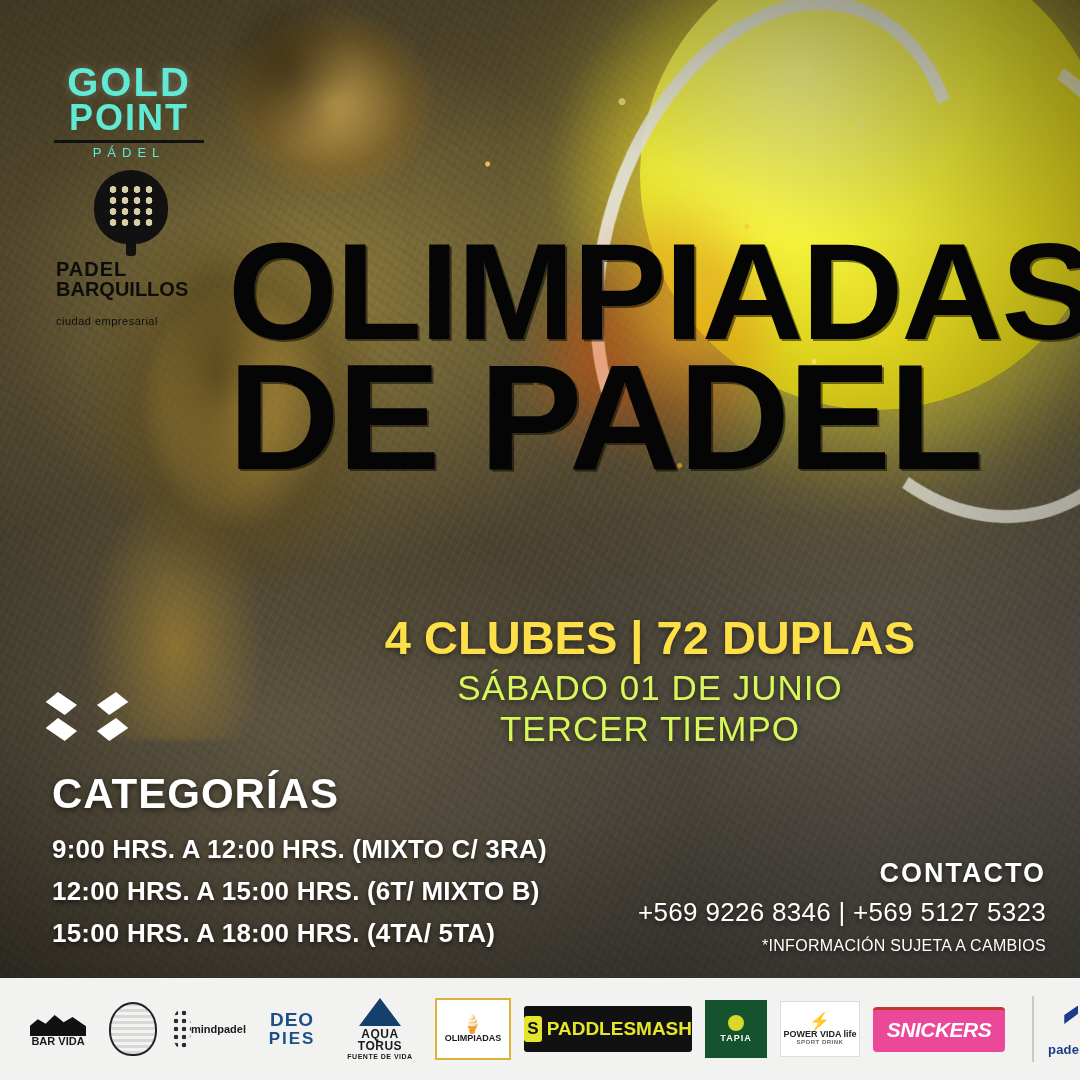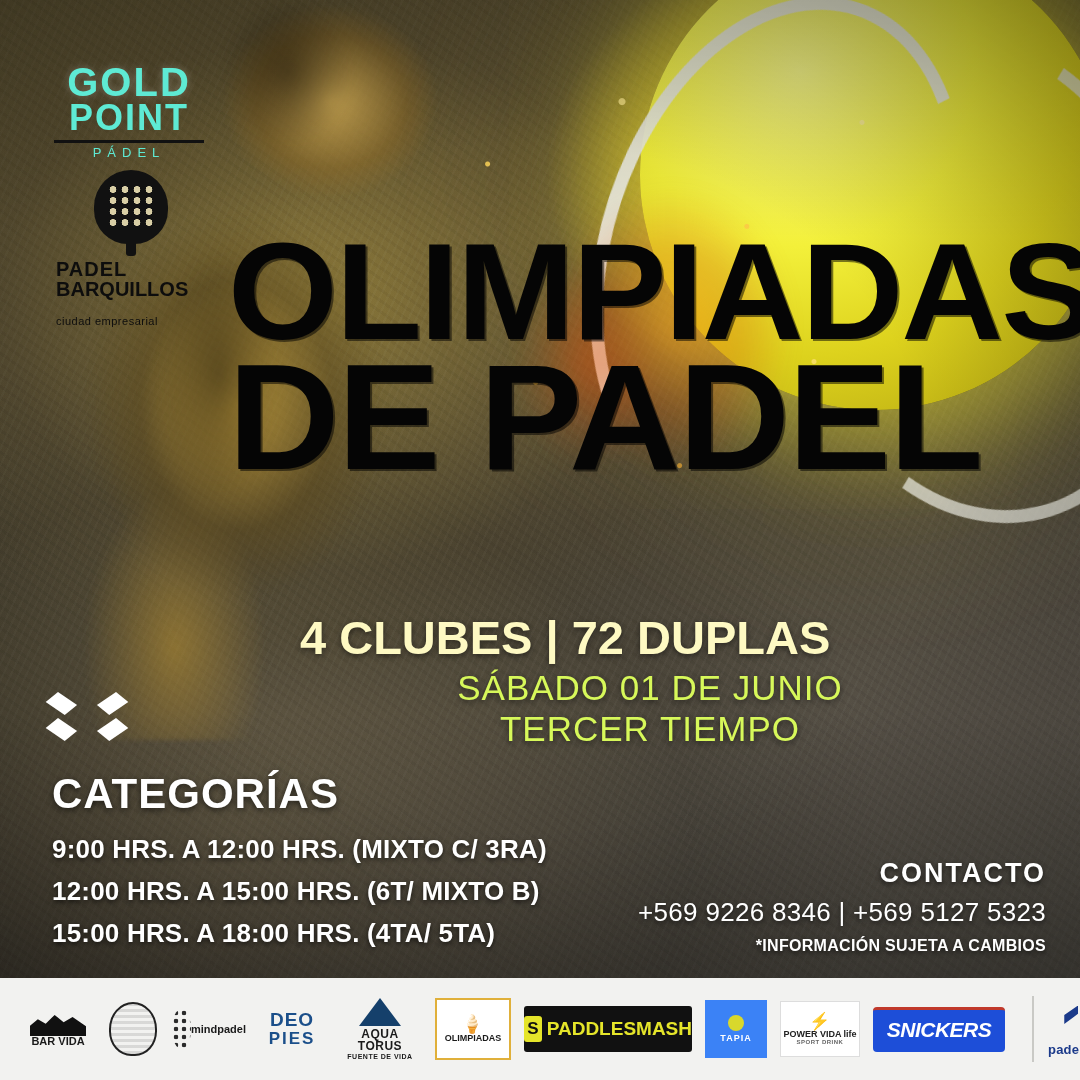--- a/index.html
+++ b/index.html
@@ -219,22 +219,22 @@
     transform: scaleX(1.03);
     transform-origin: left center;
     text-shadow: 2px 2px 0 rgba(0,0,0,0.5);
   }
 
   .subline {
     position: absolute;
     left: 300px;
     top: 610px;
     width: 700px;
-    text-align: left;
-    color: #fef9c3;
+    text-align: center;
+    color: #fde047;
     font-size: 47px;
     font-weight: bold;
     letter-spacing: 0px;
     text-shadow: 0 2px 6px rgba(0,0,0,0.5);
   }
   .dateline {
     position: absolute;
     left: 300px;
     top: 668px;
     width: 700px;
@@ -300,21 +300,21 @@
   .contact {
     position: absolute;
     right: 34px;
     top: 858px;
     text-align: right;
     color: #ffffff;
     text-shadow: 0 2px 5px rgba(0,0,0,0.6);
   }
   .ct-title { font-size: 27px; font-weight: bold; letter-spacing: 2px; }
   .ct-phones { font-size: 26px; margin-top: 8px; letter-spacing: 0.3px; }
-  .ct-note { font-size: 16px; font-weight: bold; margin-top: 9px; letter-spacing: 0.3px; }
+  .ct-note { font-size: 16px; font-weight: normal; margin-top: 9px; letter-spacing: 0.3px; }
 
   
   .sponsors {
     position: absolute;
     left: 0;
     bottom: 0;
     width: 1080px;
     height: 102px;
     background: #f2f2f0;
     display: flex;
@@ -379,34 +379,34 @@
   .sp-barq-t { font-size: 9px; font-weight: bold; }
   .sp-paddle {
     width: 168px; height: 46px; background: #111; color: #e5e52a;
     border-radius: 3px; font-size: 19px; letter-spacing: 0px; gap: 5px;
   }
   .sp-paddle-mark {
     width: 22px; height: 26px; background: #e5e52a; border-radius: 3px;
     color: #111; font-size: 17px; display: flex; align-items: center; justify-content: center;
   }
   .sp-tapia {
-    width: 62px; height: 58px; background: #3b82f6; color: #fff;
+    width: 62px; height: 58px; background: #14532d; color: #fff;
     flex-direction: column; justify-content: center; gap: 3px;
   }
   .sp-tapia-ball { width: 16px; height: 16px; border-radius: 50%; background: #d8d82c; }
   .sp-tapia-t { font-size: 9px; letter-spacing: 1px; }
   .sp-power {
     width: 78px; height: 54px; background: #fff; border: 1px solid #ddd;
     flex-direction: column; justify-content: center;
   }
   .sp-power-bolt { color: #d2202a; font-size: 17px; line-height: 1; }
   .sp-power-t { font-size: 9px; font-weight: bold; color: #222; }
   .sp-power-s { font-size: 6px; color: #666; letter-spacing: 0.5px; }
   .sp-snick {
-    width: 132px; height: 42px; background: #1d4ed8; border-radius: 4px;
+    width: 132px; height: 42px; background: #ec4899; border-radius: 4px;
     color: #fff; font-size: 21px; font-style: italic; letter-spacing: -0.5px;
     border-top: 3px solid #c0392b;
   }
   .sp-divider {
     width: 2px; height: 66px; background: #c9c9c5; margin: 0 14px;
   }
   .sp-right {
     display: flex; align-items: center; gap: 14px; padding-right: 24px;
   }
   .pm {

